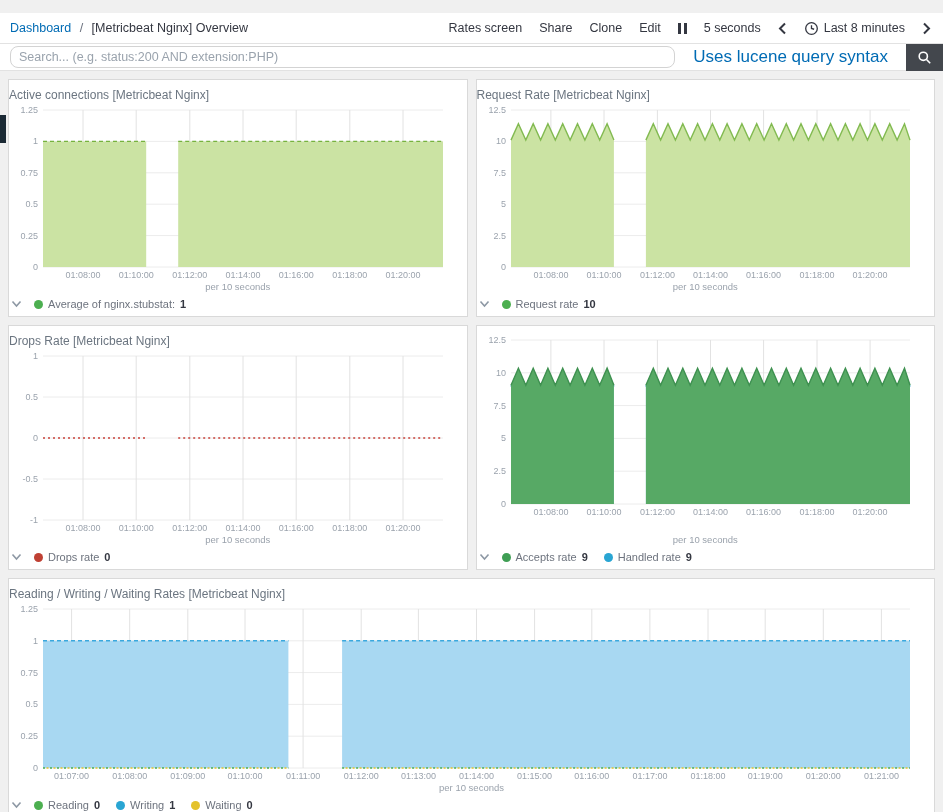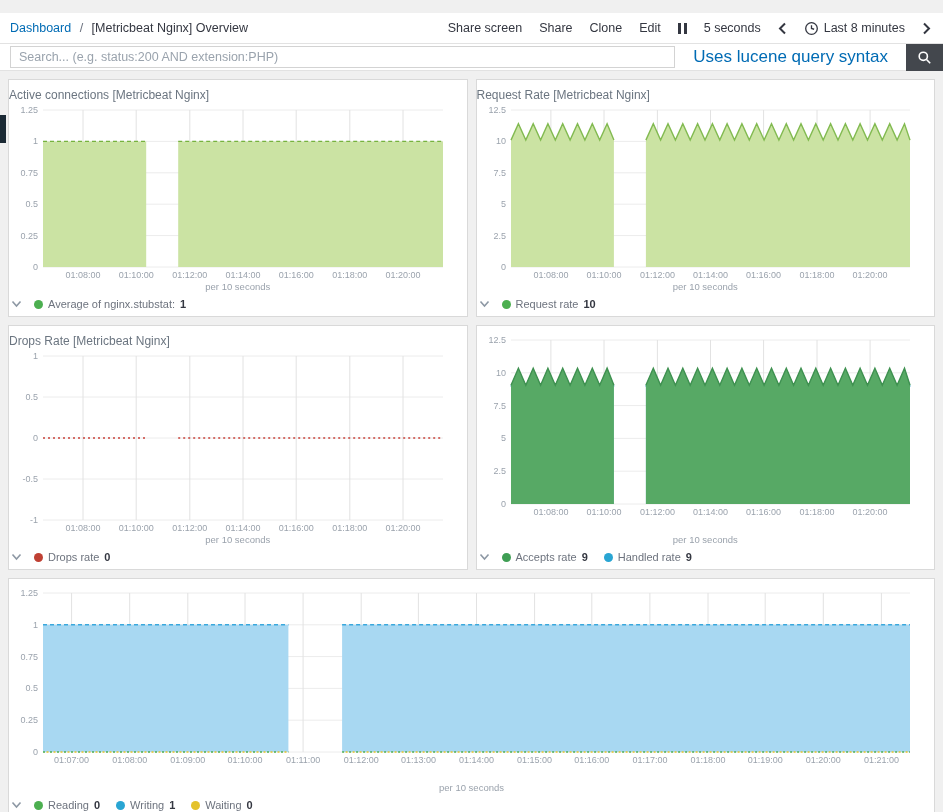--- a/index.html
+++ b/index.html
@@ -20,21 +20,21 @@
   .pause{display:inline-flex;gap:3px;cursor:pointer;align-items:center}
   .pause i{width:3px;height:11px;background:#343741;display:block}
   .chev{cursor:pointer;display:inline-flex;align-items:center}
   .timerange{display:inline-flex;align-items:center;gap:5px;cursor:pointer;white-space:nowrap}
   
   .searchrow{
     background:#fff;border-bottom:1px solid #e2e2e2;
     display:flex;align-items:center;padding:3px 0 3px 10px;height:27px;box-sizing:border-box;
   }
   .search-input{
-    flex:1;height:20px;border:1px solid #d3d3d3;border-radius:0;padding:0 8px;
+    flex:1;height:20px;border:1px solid #d3d3d3;border-radius:8px;padding:0 8px;
     font-size:12.5px;font-family:inherit;color:#343741;outline:none;
   }
   .search-input::placeholder{color:#9aa3ad}
   .lucene{color:#006bb4;font-size:17px;margin:0 18px;white-space:nowrap;cursor:pointer}
   .search-btn{
     width:37px;height:27px;background:#43474d;display:flex;align-items:center;justify-content:center;
     cursor:pointer;flex:0 0 auto;
   }
   
   .main{padding:8px;display:grid;grid-template-columns:1fr 1fr;gap:8px}
@@ -63,21 +63,21 @@
 
 <div class="nav-strip"></div>
 
 <div class="topbar">
   <span>
     <a class="crumb-link">Dashboard</a>
     <span class="crumb-sep">/</span>
     <span class="crumb-cur">[Metricbeat Nginx] Overview</span>
   </span>
   <div class="topbar-right">
-    <span class="action">Share screen</span>
+    <span class="action">Rates screen</span>
     <span class="action">Share</span>
     <span class="action">Clone</span>
     <span class="action">Edit</span>
     <span class="pause">
         <i></i>
         <i></i>
       </span>
     <span class="action">5 seconds</span>
     <span class="chev">
       <svg width="9" height="13" viewBox="0 0 9 13">
@@ -314,20 +314,21 @@
           <span class="legend-item">
             <i class="dot" style="background: rgb(41, 165, 211);"></i>
             <span>Handled rate</span>
             <b>9</b>
           </span>
         </span>
     </div>
   </section>
 
   <section class="panel p-wide">
+    <h3>Reading / Writing / Waiting Rates [Metricbeat Nginx]</h3>
     <div class="chart"><svg width="909" height="179">
           <line x1="34" x2="901" y1="165.0" y2="165.0" stroke="#ececec"></line>
           <text x="29" y="168" text-anchor="end" font-size="9" fill="#9ba3ad">0</text>
           <line x1="34" x2="901" y1="133.2" y2="133.2" stroke="#ececec"></line>
           <text x="29" y="136.2" text-anchor="end" font-size="9" fill="#9ba3ad">0.25</text>
           <line x1="34" x2="901" y1="101.4" y2="101.4" stroke="#ececec"></line>
           <text x="29" y="104.4" text-anchor="end" font-size="9" fill="#9ba3ad">0.5</text>
           <line x1="34" x2="901" y1="69.6" y2="69.6" stroke="#ececec"></line>
           <text x="29" y="72.6" text-anchor="end" font-size="9" fill="#9ba3ad">0.75</text>
           <line x1="34" x2="901" y1="37.8" y2="37.8" stroke="#ececec"></line>

